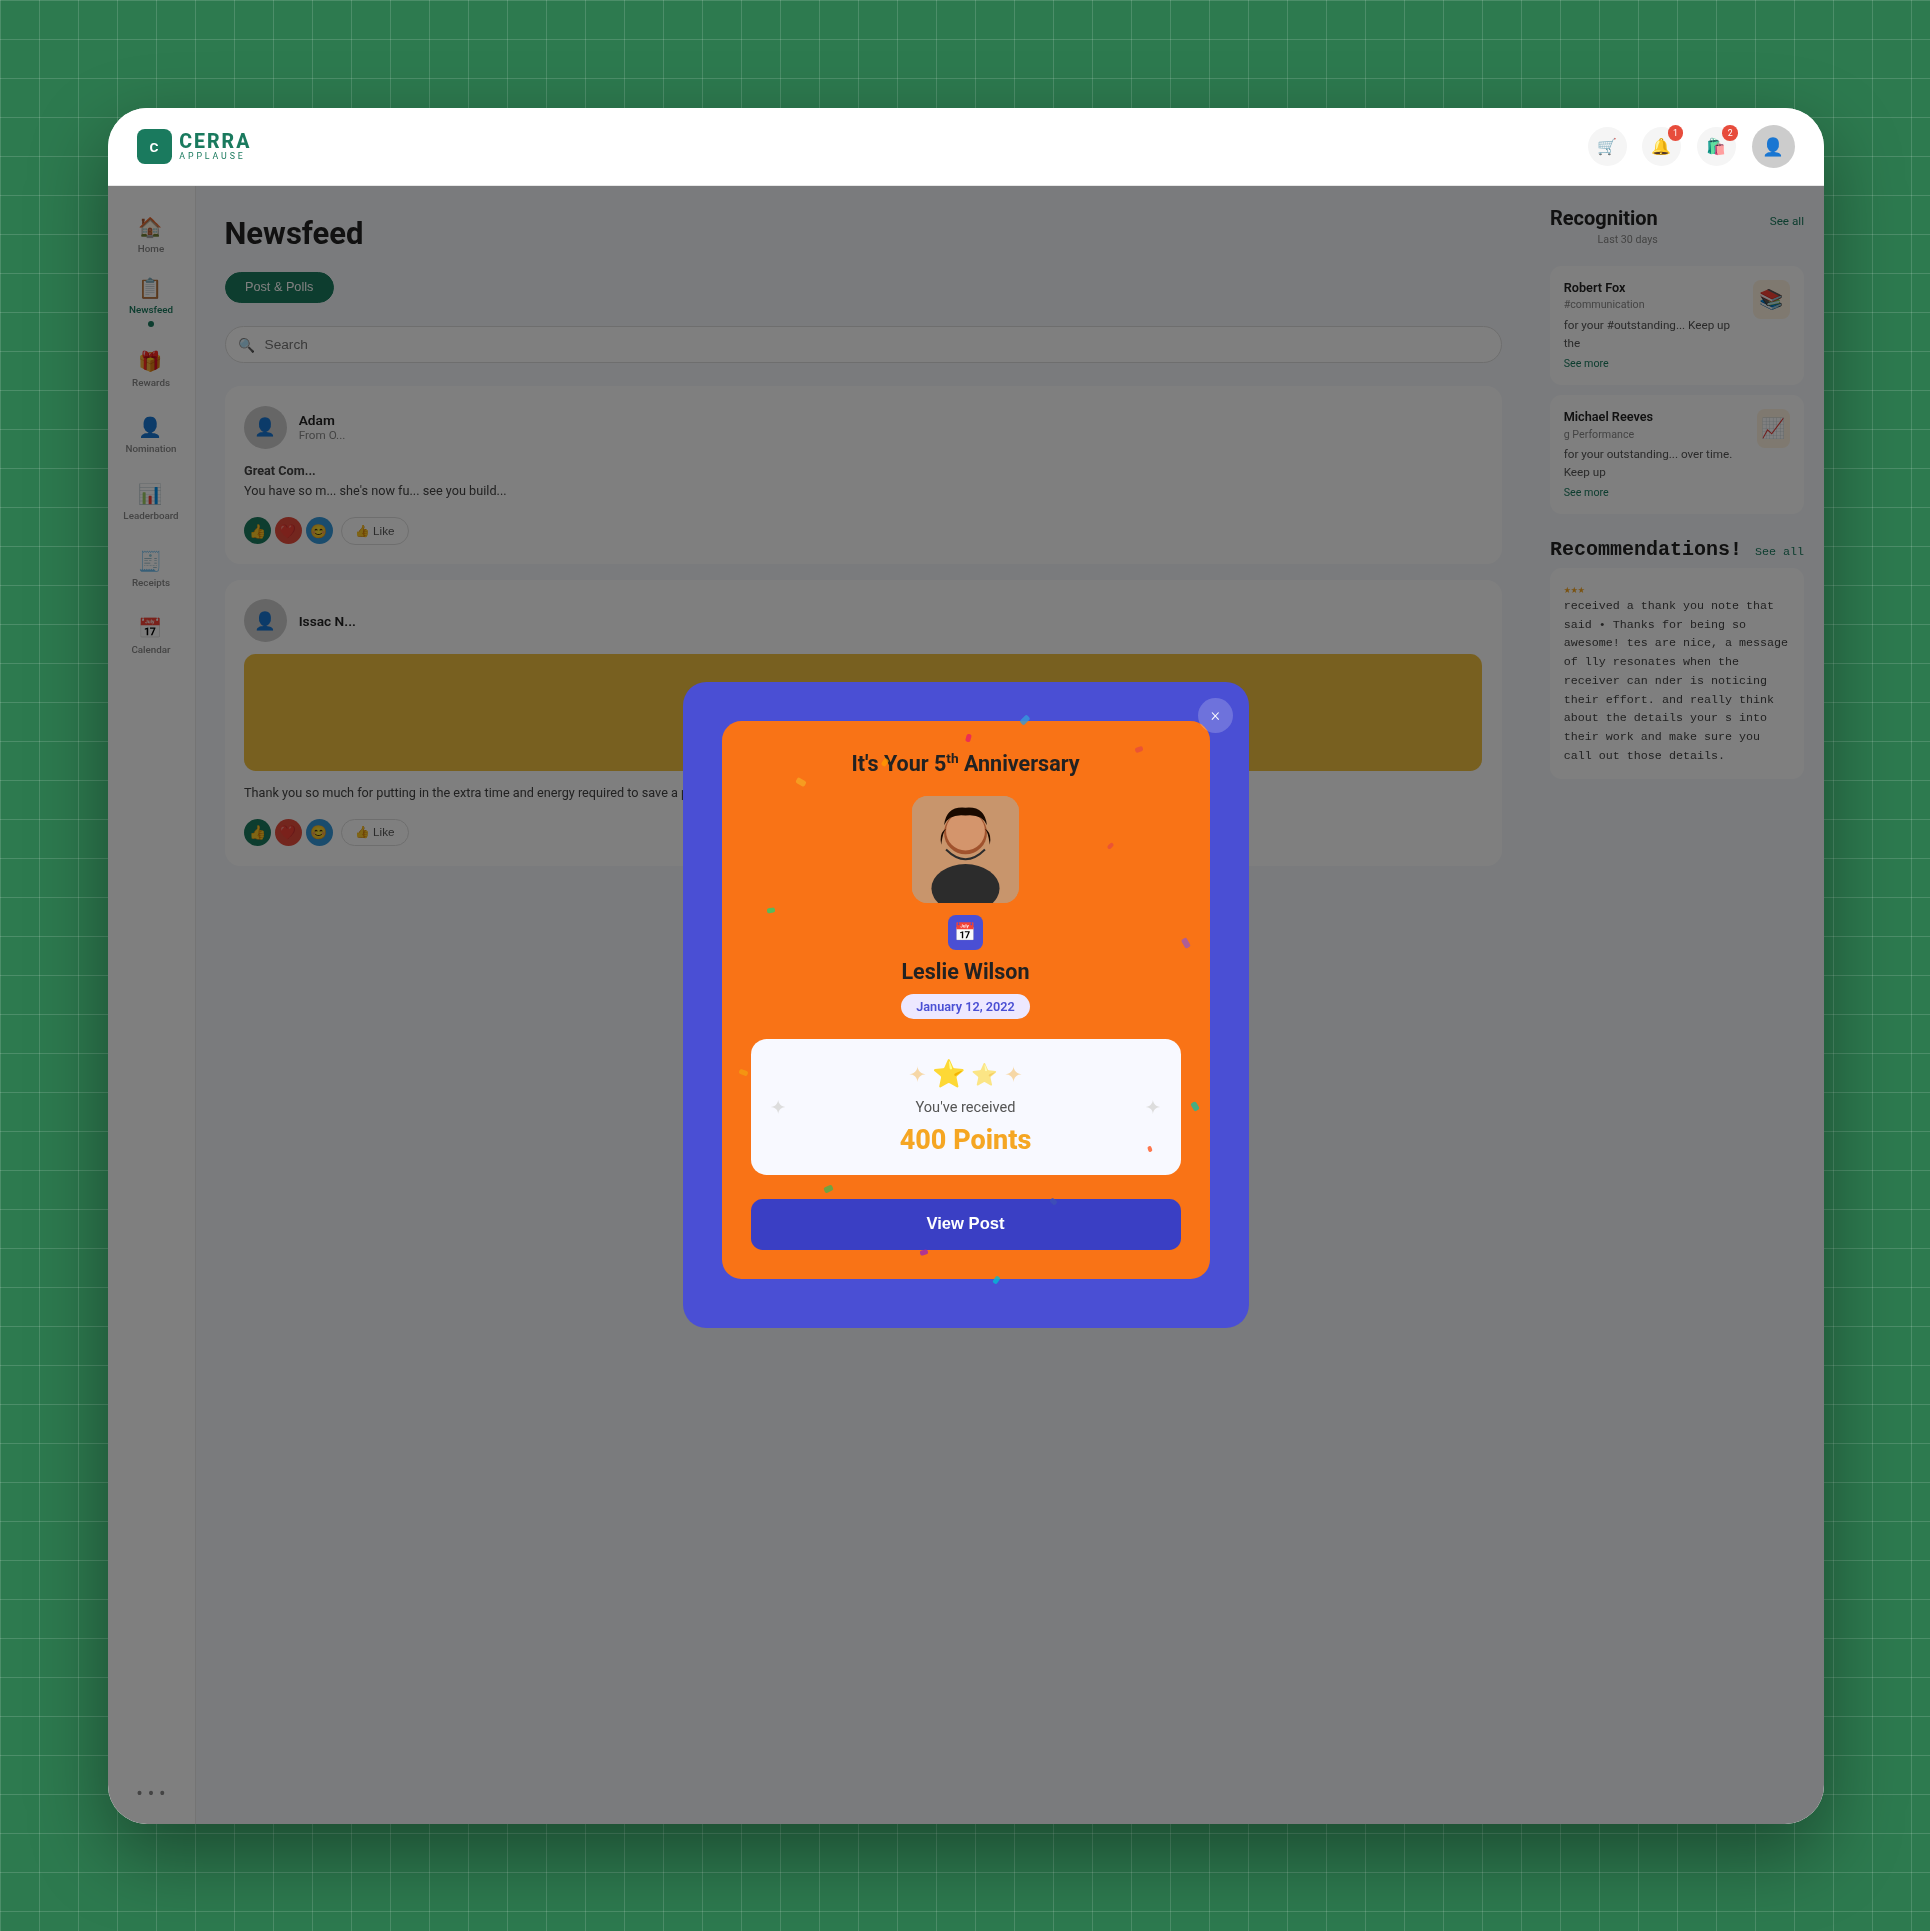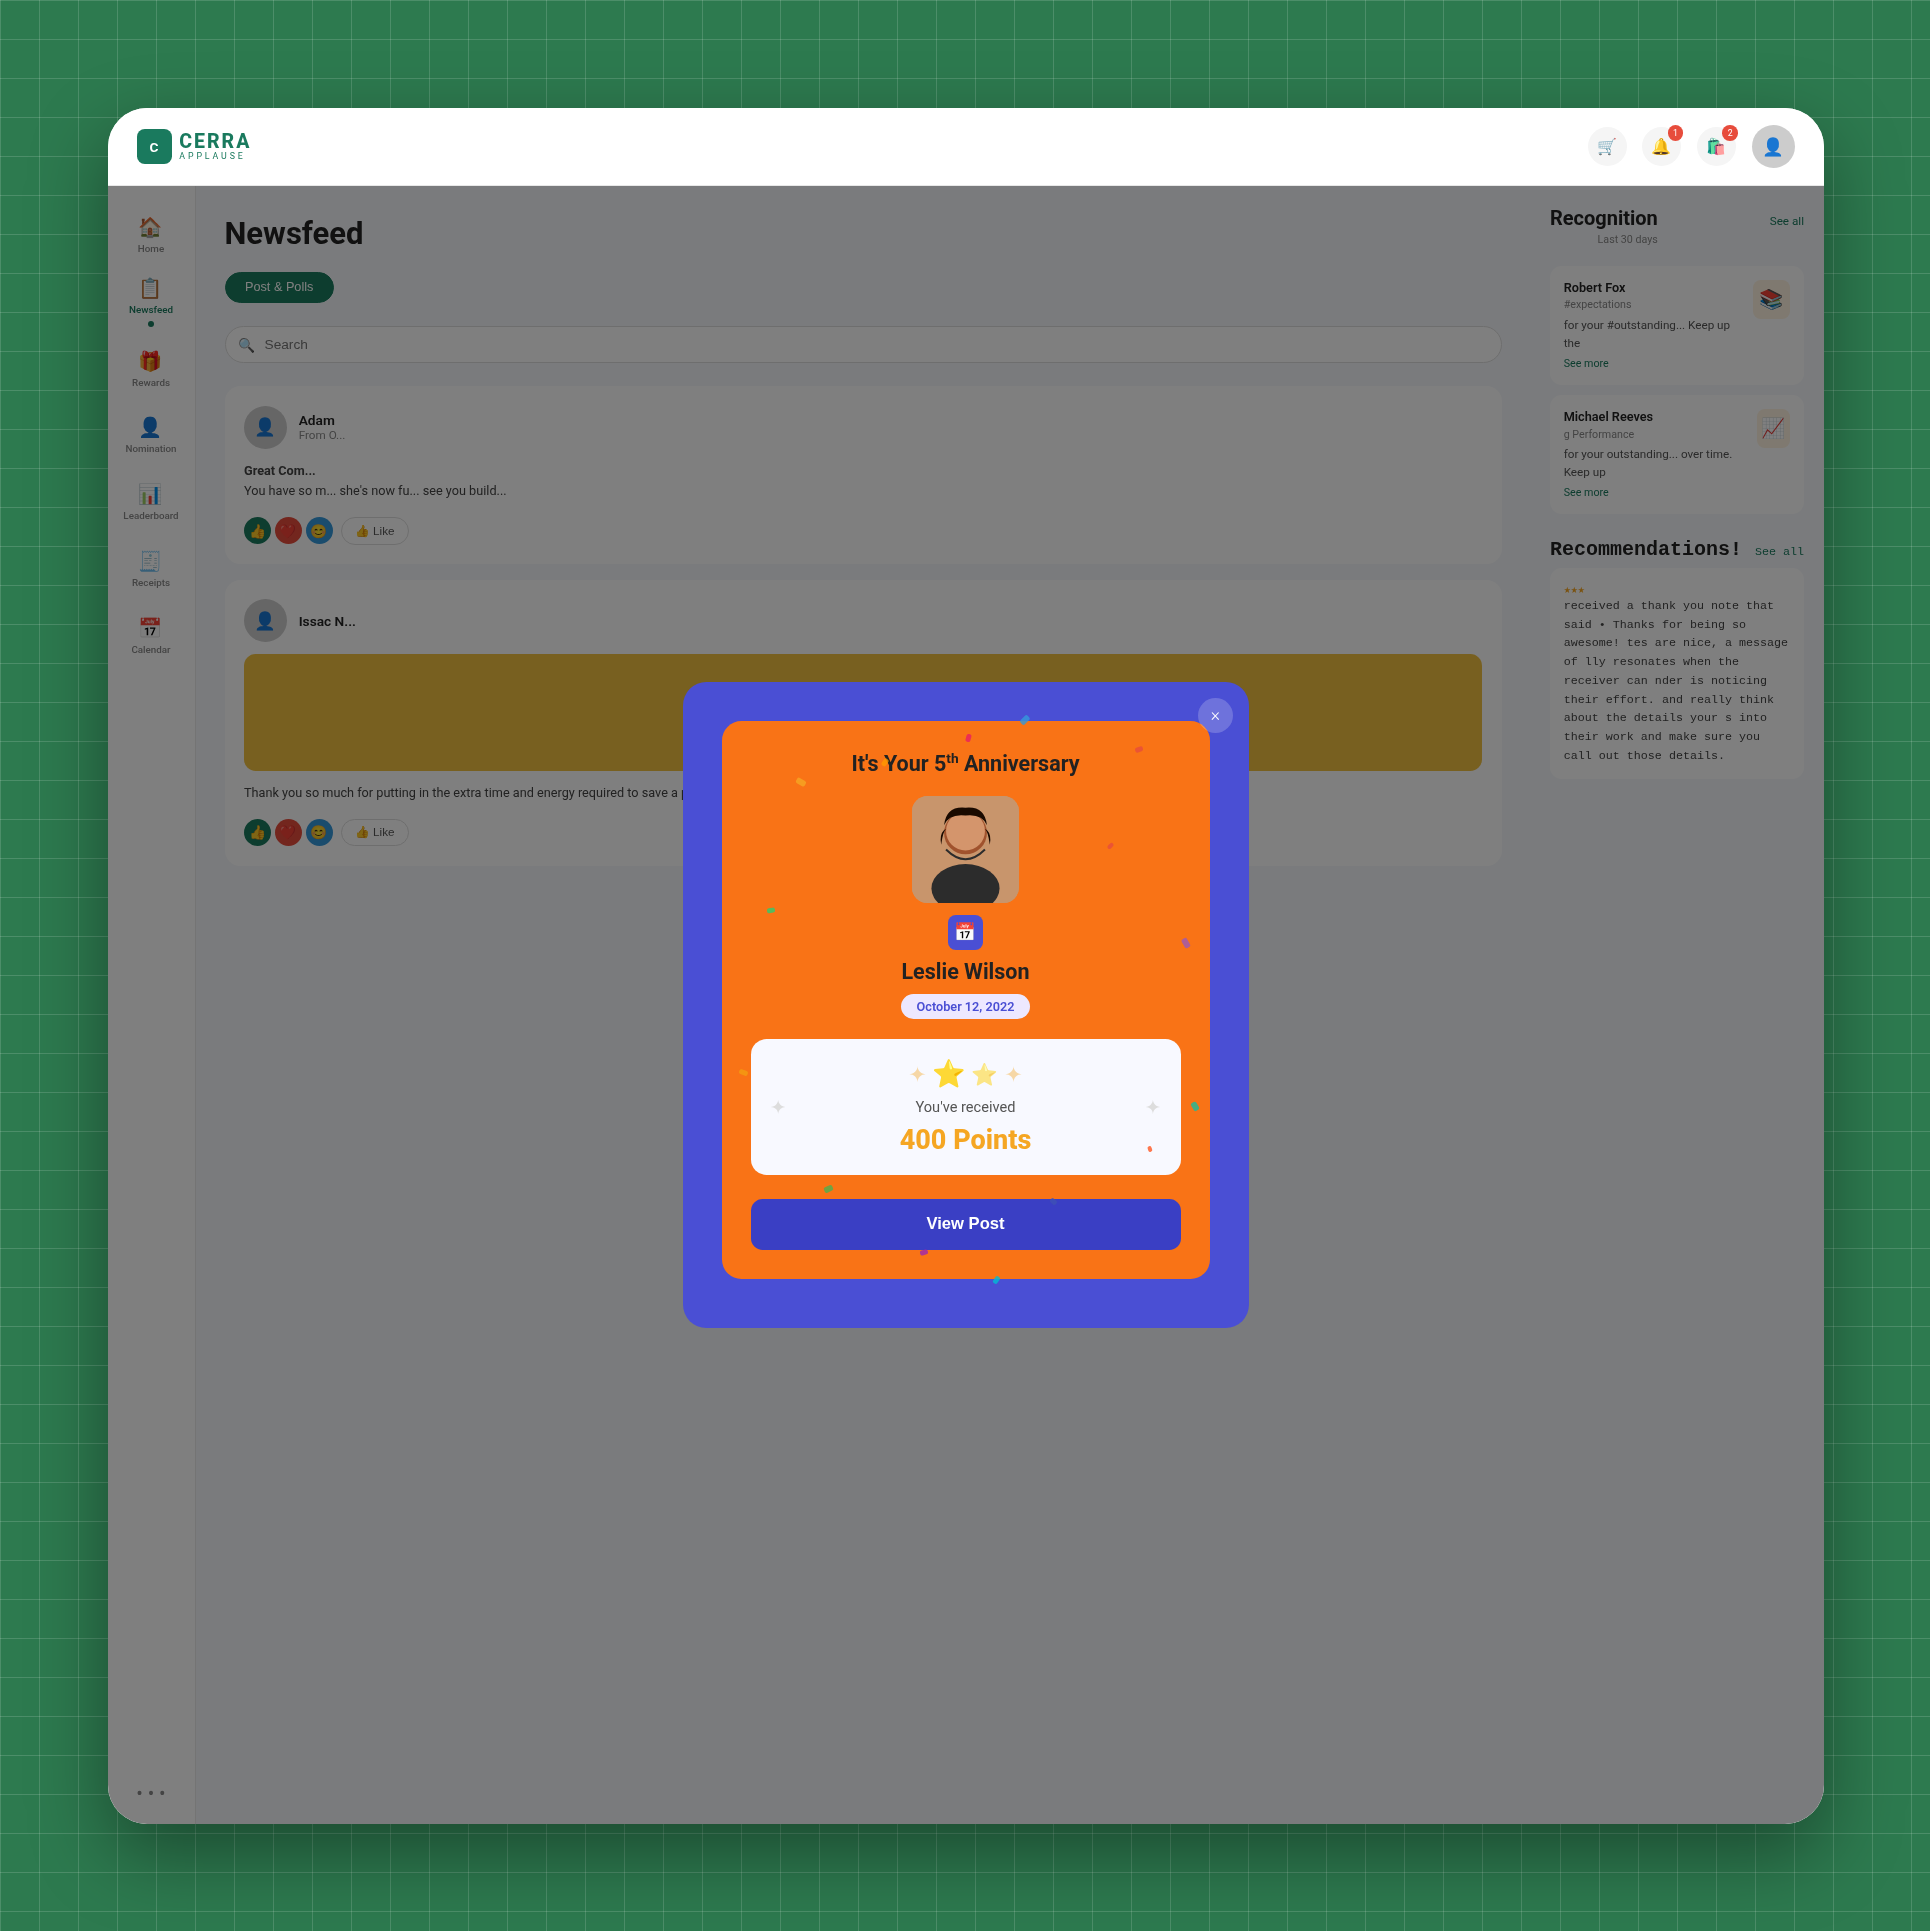--- a/index.html
+++ b/index.html
@@ -766,21 +766,21 @@
           <div class="widget-title">Recognition</div>
           <div class="widget-subtitle">Last 30 days</div>
         </div>
         <span class="see-all">See all</span>
       </div>
 
       <div class="recognition-item">
         <div class="rec-item-row">
           <div>
             <div class="rec-user">Robert Fox</div>
-            <div class="rec-tag">#expectations</div>
+            <div class="rec-tag">#communication</div>
             <div class="rec-text">for your #outstanding... Keep up the</div>
             <span class="see-more">See more</span>
           </div>
           <div class="rec-icon">📚</div>
         </div>
       </div>
 
       <div class="recognition-item">
         <div class="rec-item-row">
           <div>
@@ -829,21 +829,21 @@
             </svg>
           </div>
 
           
           <div class="calendar-icon-badge">📅</div>
 
           
           <div class="person-name">Leslie Wilson</div>
 
           
-          <div class="date-badge">October 12, 2022</div>
+          <div class="date-badge">January 12, 2022</div>
 
           
           <div class="points-box">
             <span class="sparkle-left">✦</span>
             <div class="stars-row">
               <span class="star-outline">✦</span>
               <span>⭐</span>
               <span style="font-size:21.5px; opacity:0.6;">⭐</span>
               <span class="star-outline">✦</span>
             </div>

